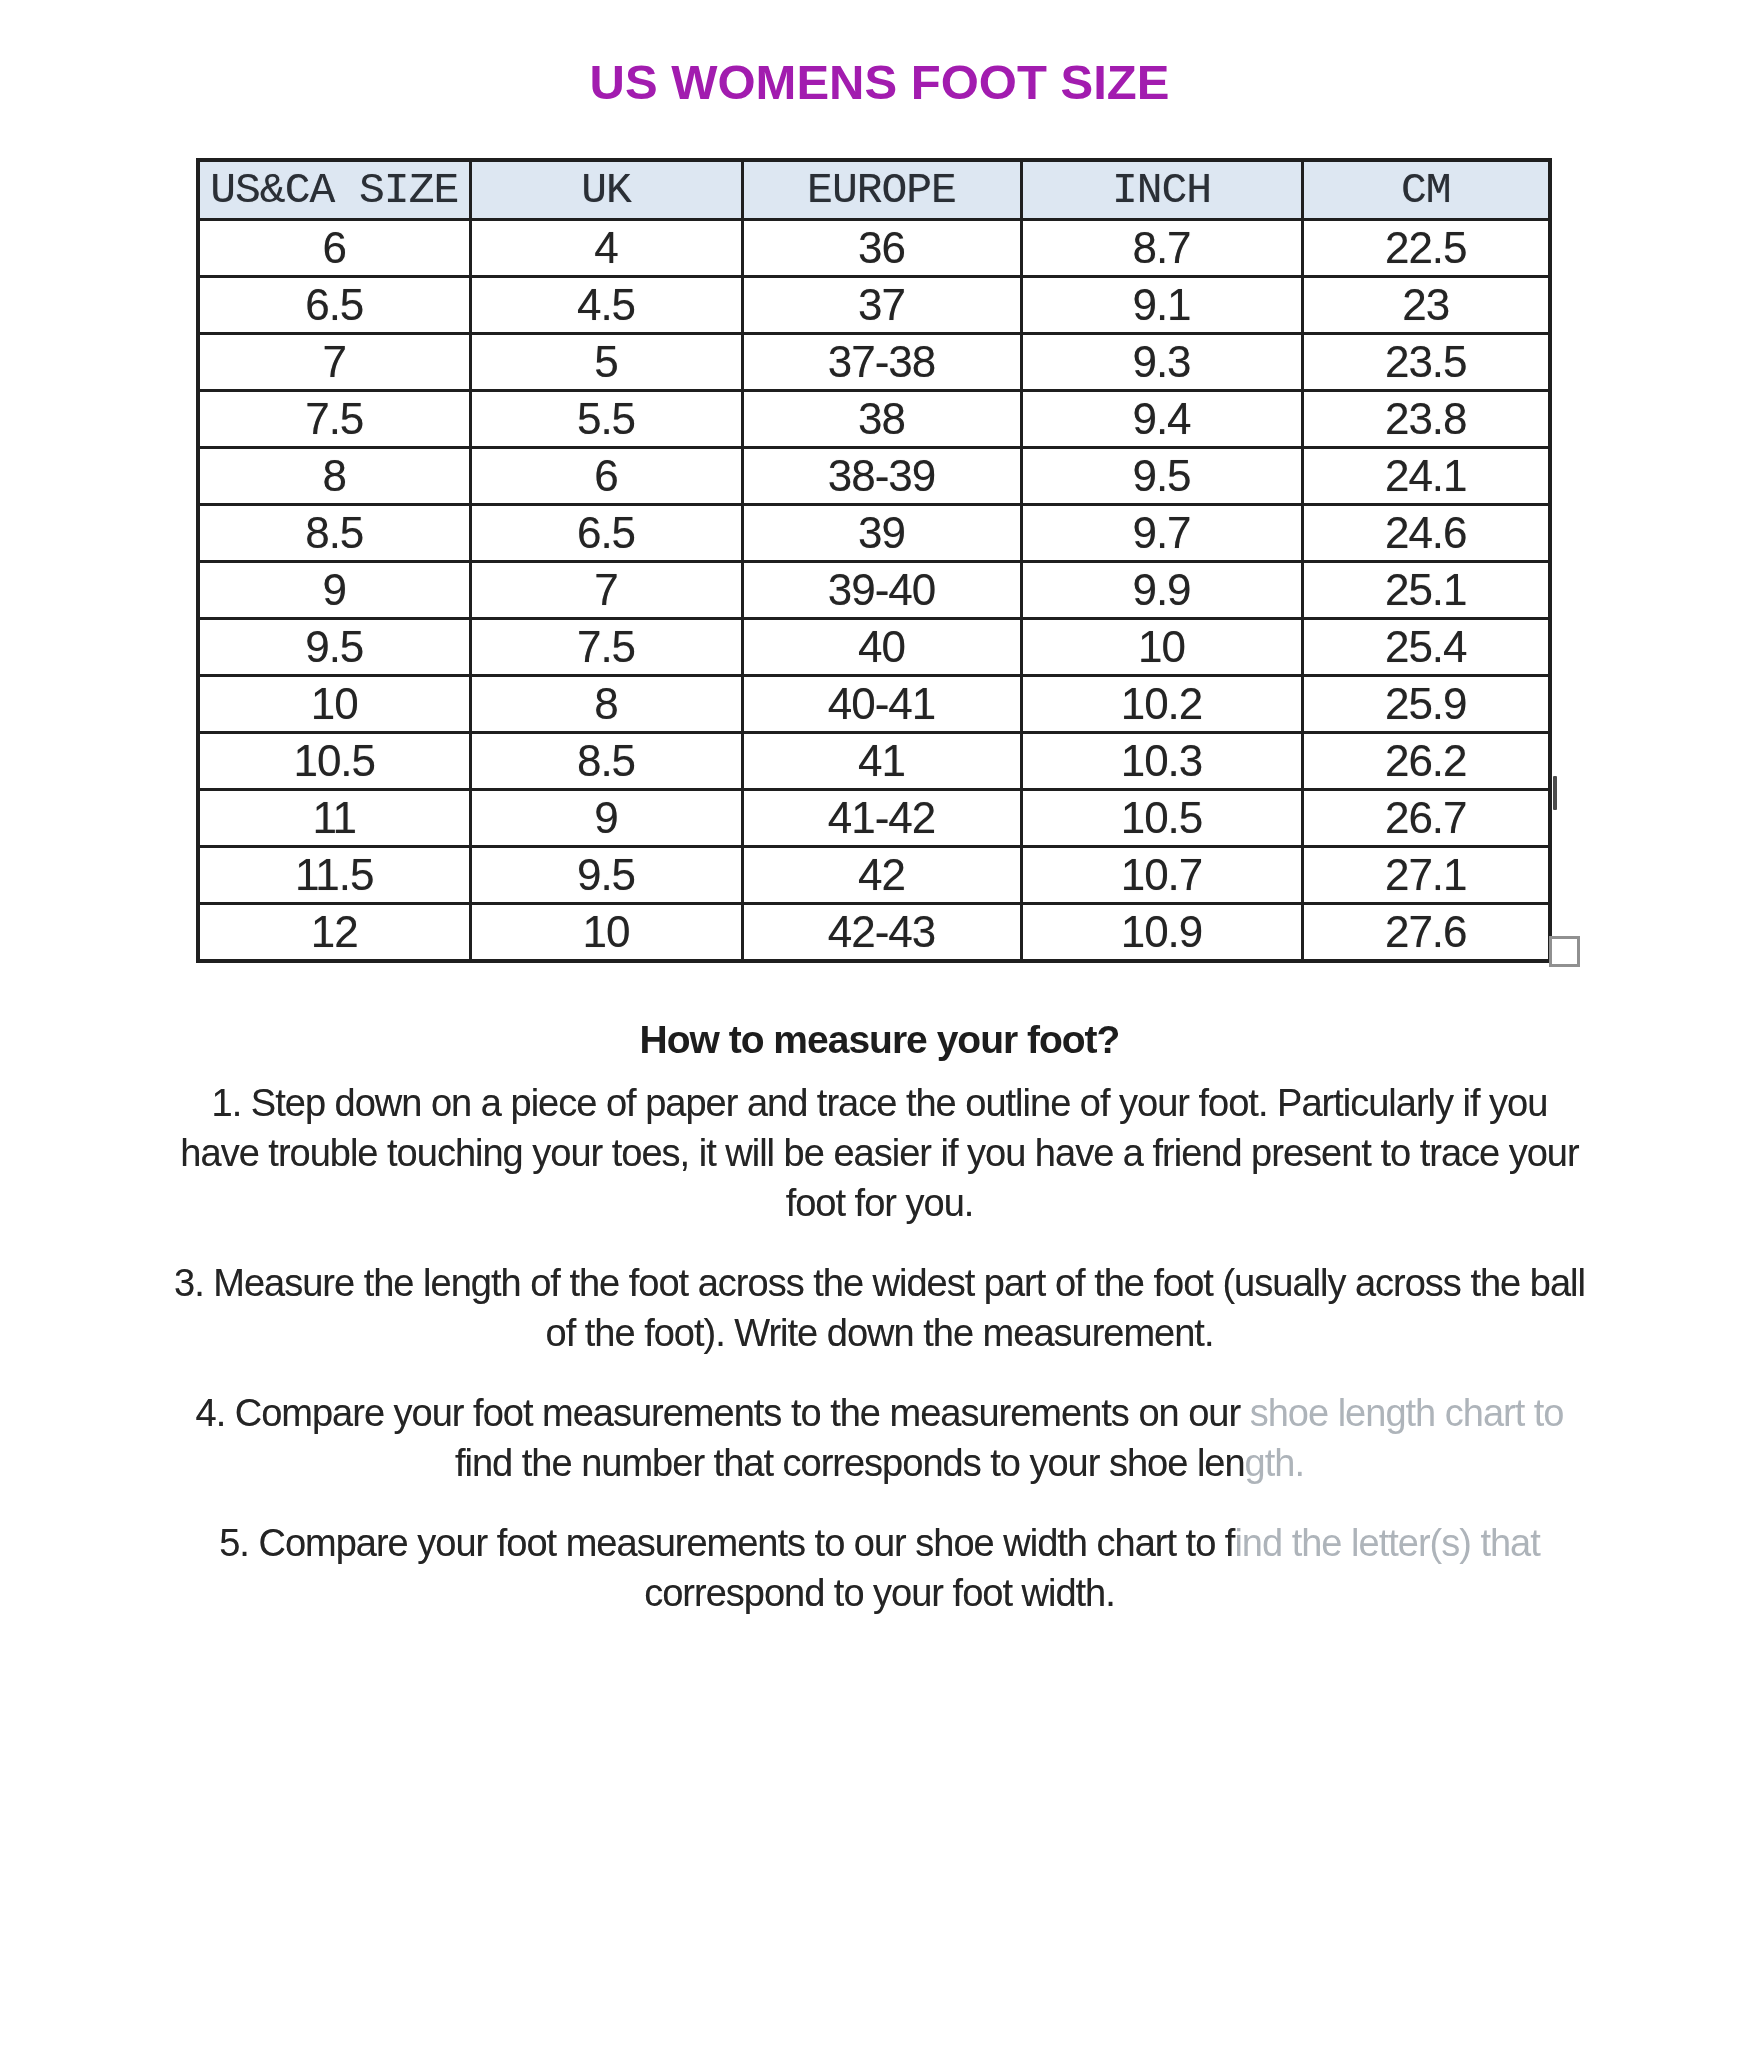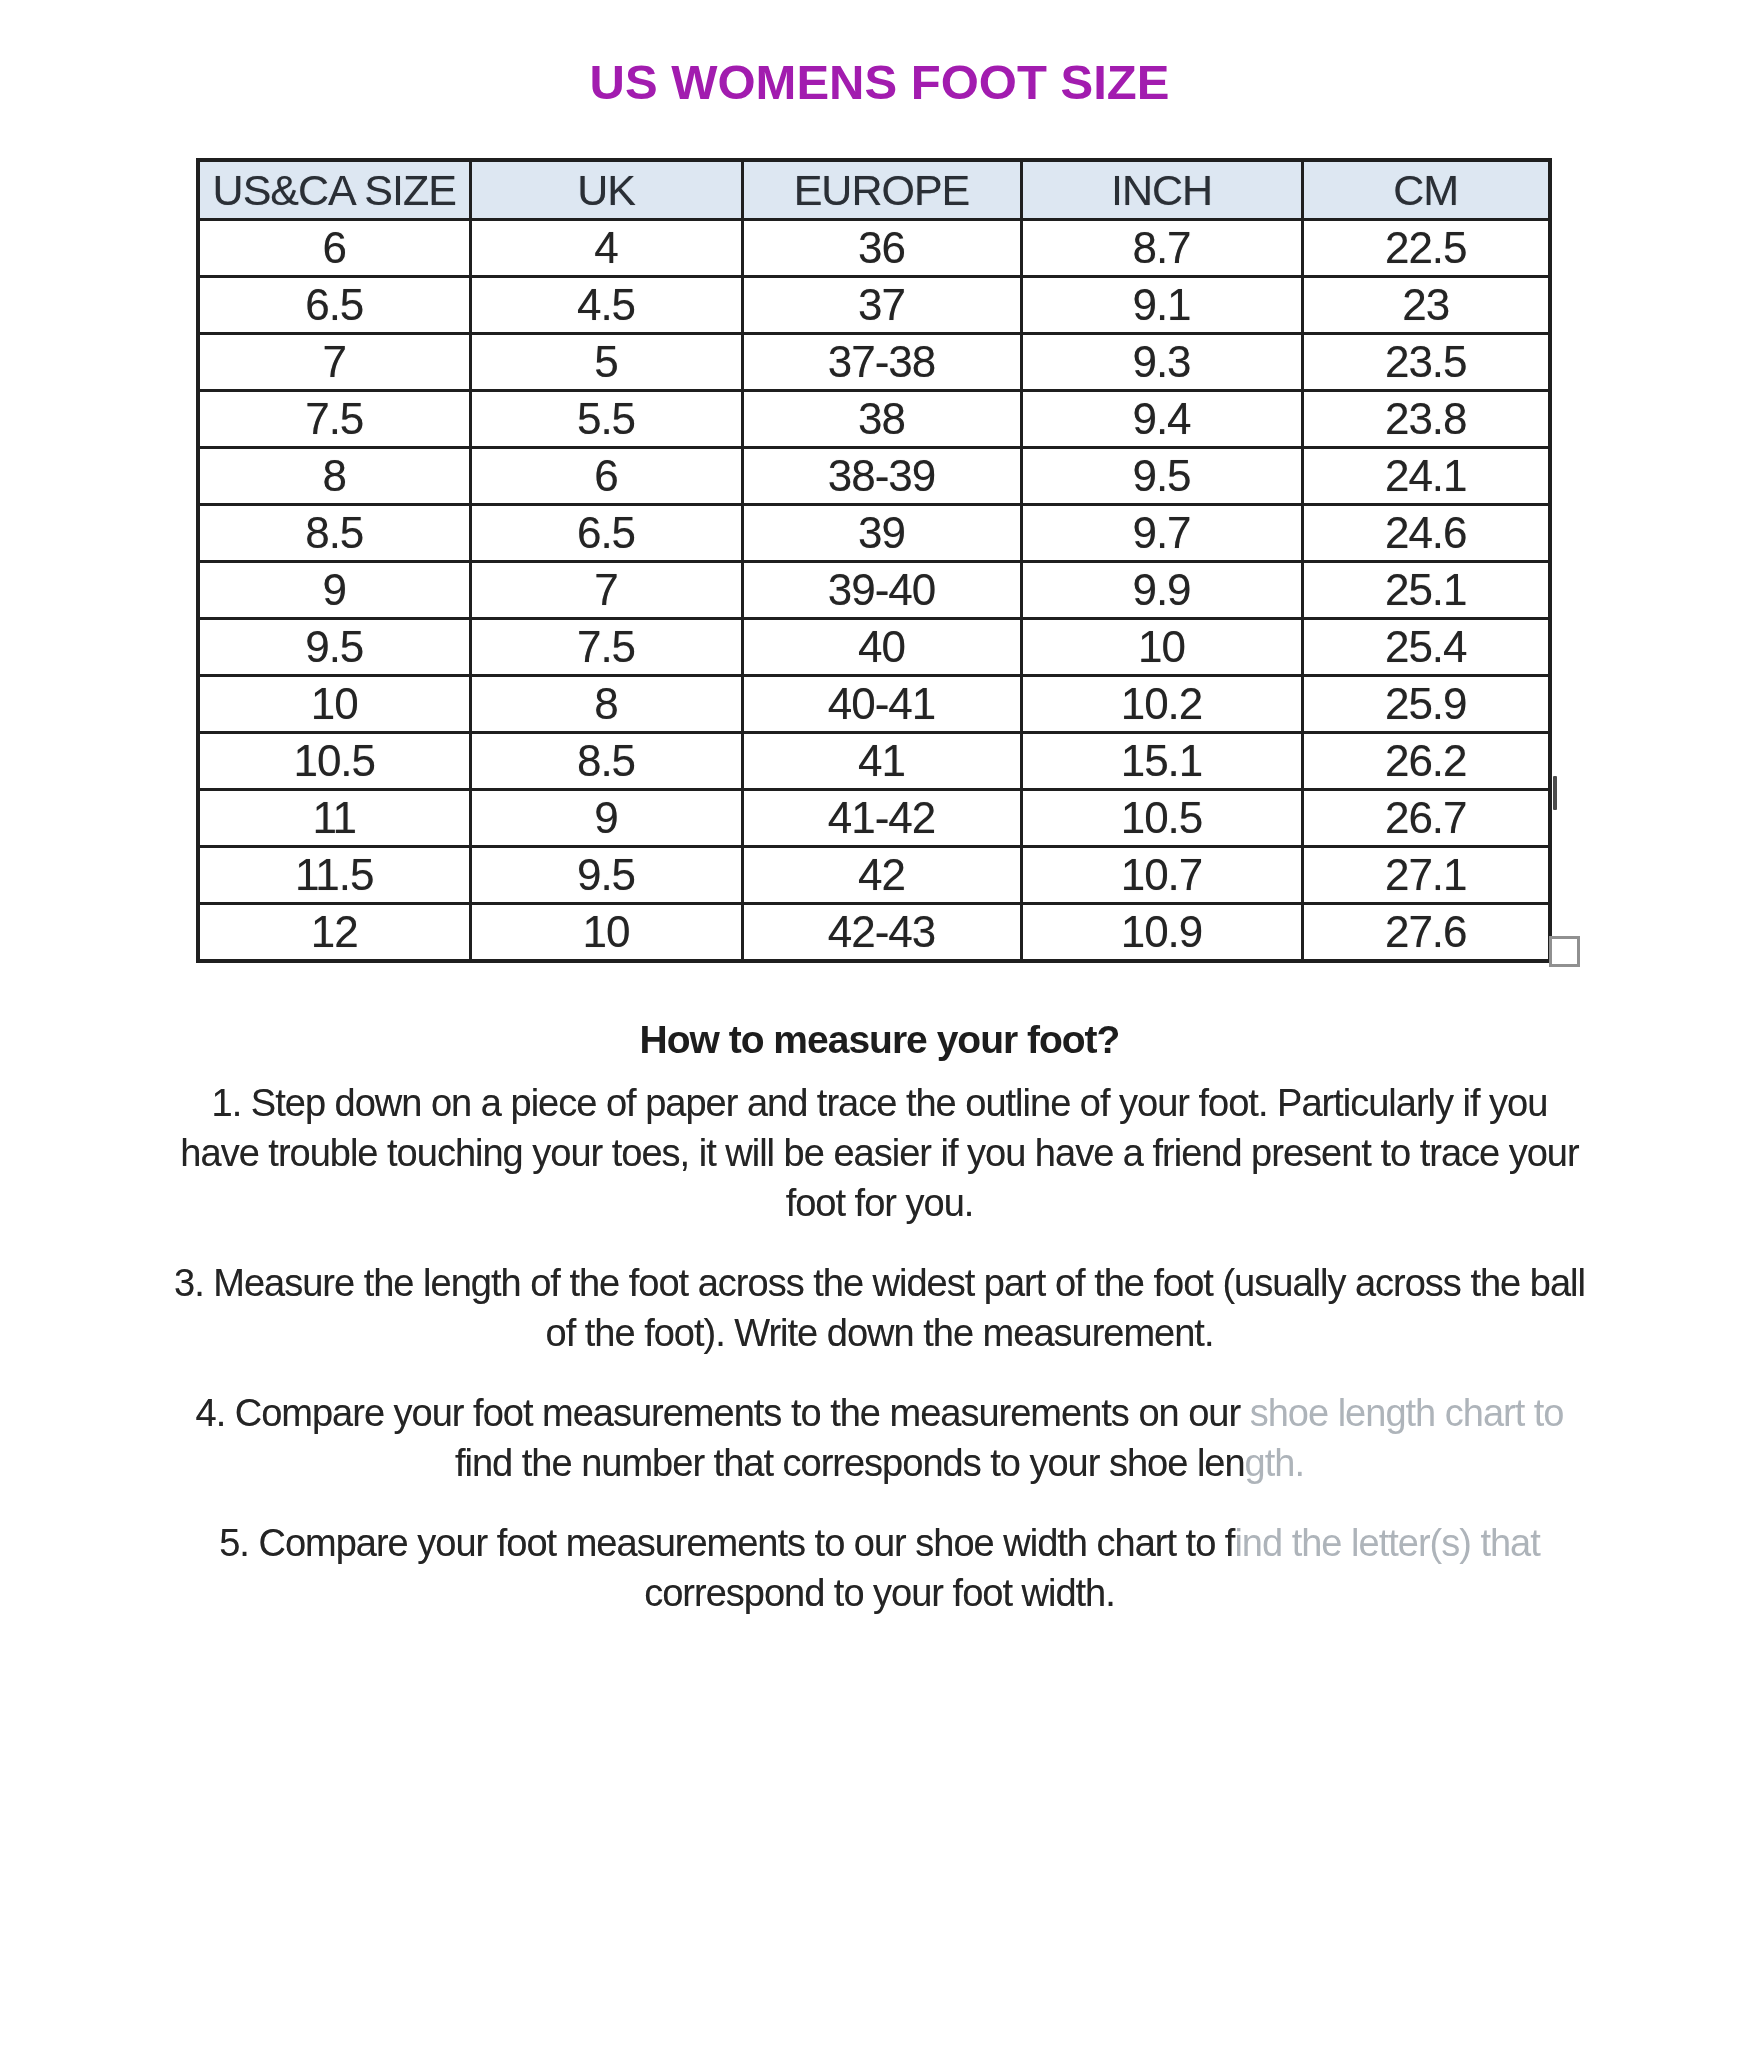--- a/index.html
+++ b/index.html
@@ -19,21 +19,21 @@
     border:4px solid var(--border,#1f1f1f);
   }
   .size-table th,.size-table td{
     border:3px solid var(--border,#1f1f1f);
     text-align:center;vertical-align:middle;
     font-weight:normal;letter-spacing:-1px;
     text-shadow:0 0 0.7px rgba(30,30,30,.45);
   }
   .size-table th{
     background:var(--header-bg,#dde7f2);
-    height:54px;font-size:43px;color:#2a2f36;
+    height:54px;font-size:43px;color:#2a2f36;font-family:Liberation Mono, monospace;
   }
   .size-table td{height:52px;font-size:44px;color:#242424;}
   
   .cursor-bar{position:absolute;left:1553px;top:776px;width:4px;height:34px;background:#4c4c4c;border-radius:1px;}
   .empty-square{position:absolute;left:1549px;top:936px;width:25px;height:25px;border:3px solid #909090;background:#ffffff;}
   
   .instructions{position:absolute;top:1018px;left:0;width:100%;text-align:center;z-index:1;}
   .instructions h2{
     margin:0 0 16px 0;font-size:39px;font-weight:bold;color:#1d1d1d;letter-spacing:-1px;
   }
@@ -140,21 +140,21 @@
           <td>10</td>
           <td>8</td>
           <td>40-41</td>
           <td>10.2</td>
           <td>25.9</td>
         </tr>
         <tr>
           <td>10.5</td>
           <td>8.5</td>
           <td>41</td>
-          <td>15.1</td>
+          <td>10.3</td>
           <td>26.2</td>
         </tr>
         <tr>
           <td>11</td>
           <td>9</td>
           <td>41-42</td>
           <td>10.5</td>
           <td>26.7</td>
         </tr>
         <tr>

